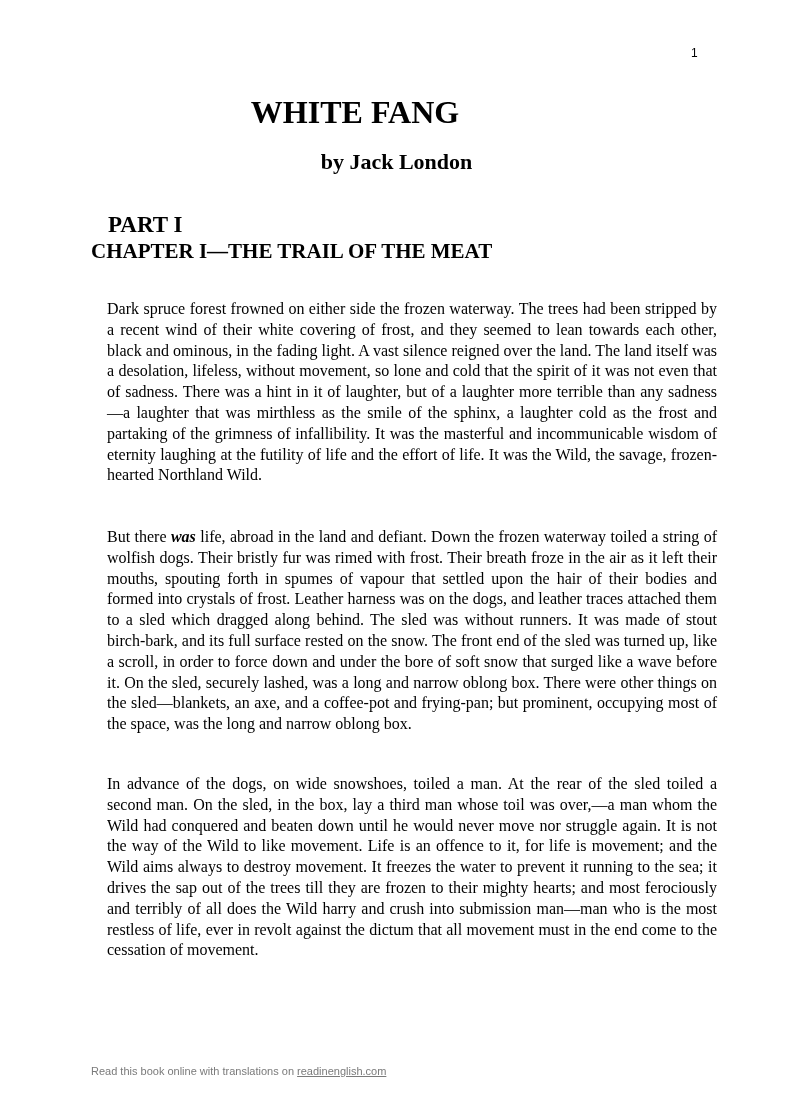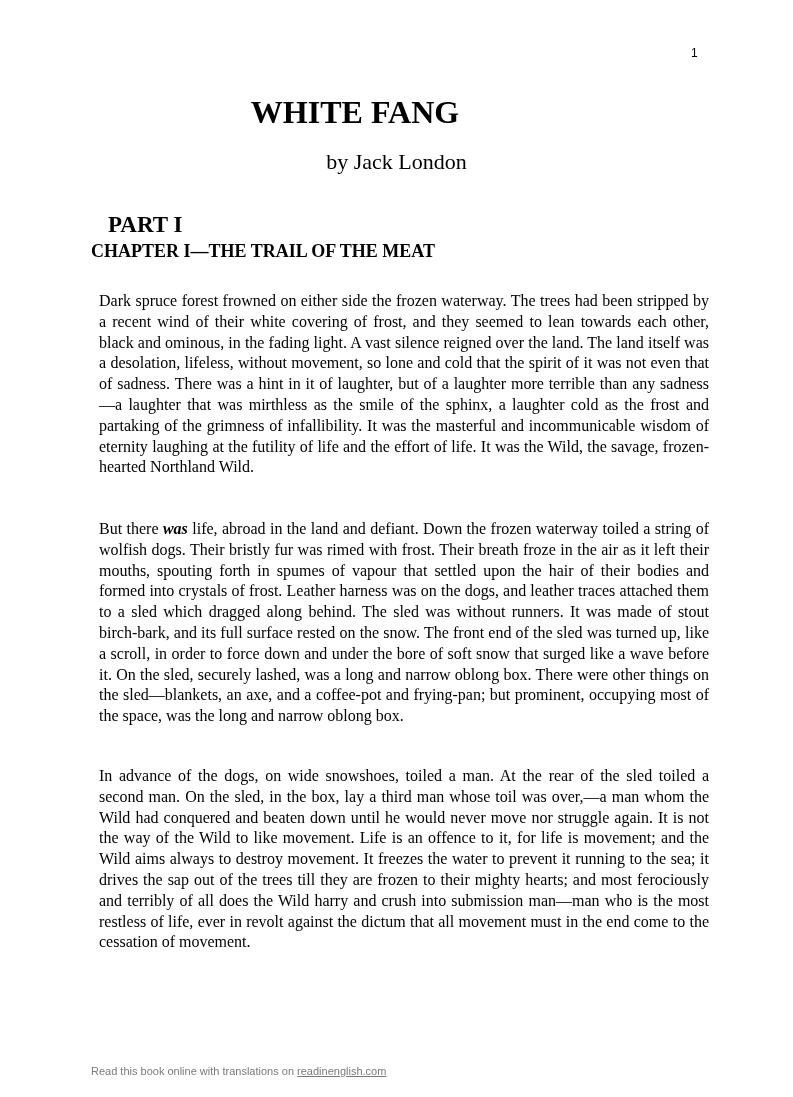--- a/index.html
+++ b/index.html
@@ -33,51 +33,51 @@
       font-size: 32px;
       line-height: 40px;
       margin: 0;
     }
     .author {
       position: absolute;
       top: 147px;
       left: 0;
       width: 793px;
       text-align: center;
-      font-weight: normal;
+      font-weight: bold;
       font-size: 22px;
       line-height: 30px;
       margin: 0;
     }
     .part {
       position: absolute;
       top: 193px;
       left: 91px;
       font-weight: bold;
       font-size: 23px;
       line-height: 30px;
       margin: 17px;
     }
     .chapter {
       position: absolute;
       top: 240px;
       left: 91px;
       font-weight: bold;
-      font-size: 18px;
+      font-size: 21px;
       line-height: 22px;
       margin: 0;
     }
     .body-text {
       position: absolute;
       left: 91px;
       width: 610px;
       font-size: 16px;
       line-height: 20.8px;
       text-align: justify;
-      margin: 8px;
+      margin: 16px;
     }
     .p1 { top: 283px; }
     .p2 { top: 511px; }
     .p3 { top: 758px; }
     .footer {
       position: absolute;
       top: 1065px;
       left: 91px;
       font-family: "Liberation Sans", "DejaVu Sans", sans-serif;
       font-size: 11px;

